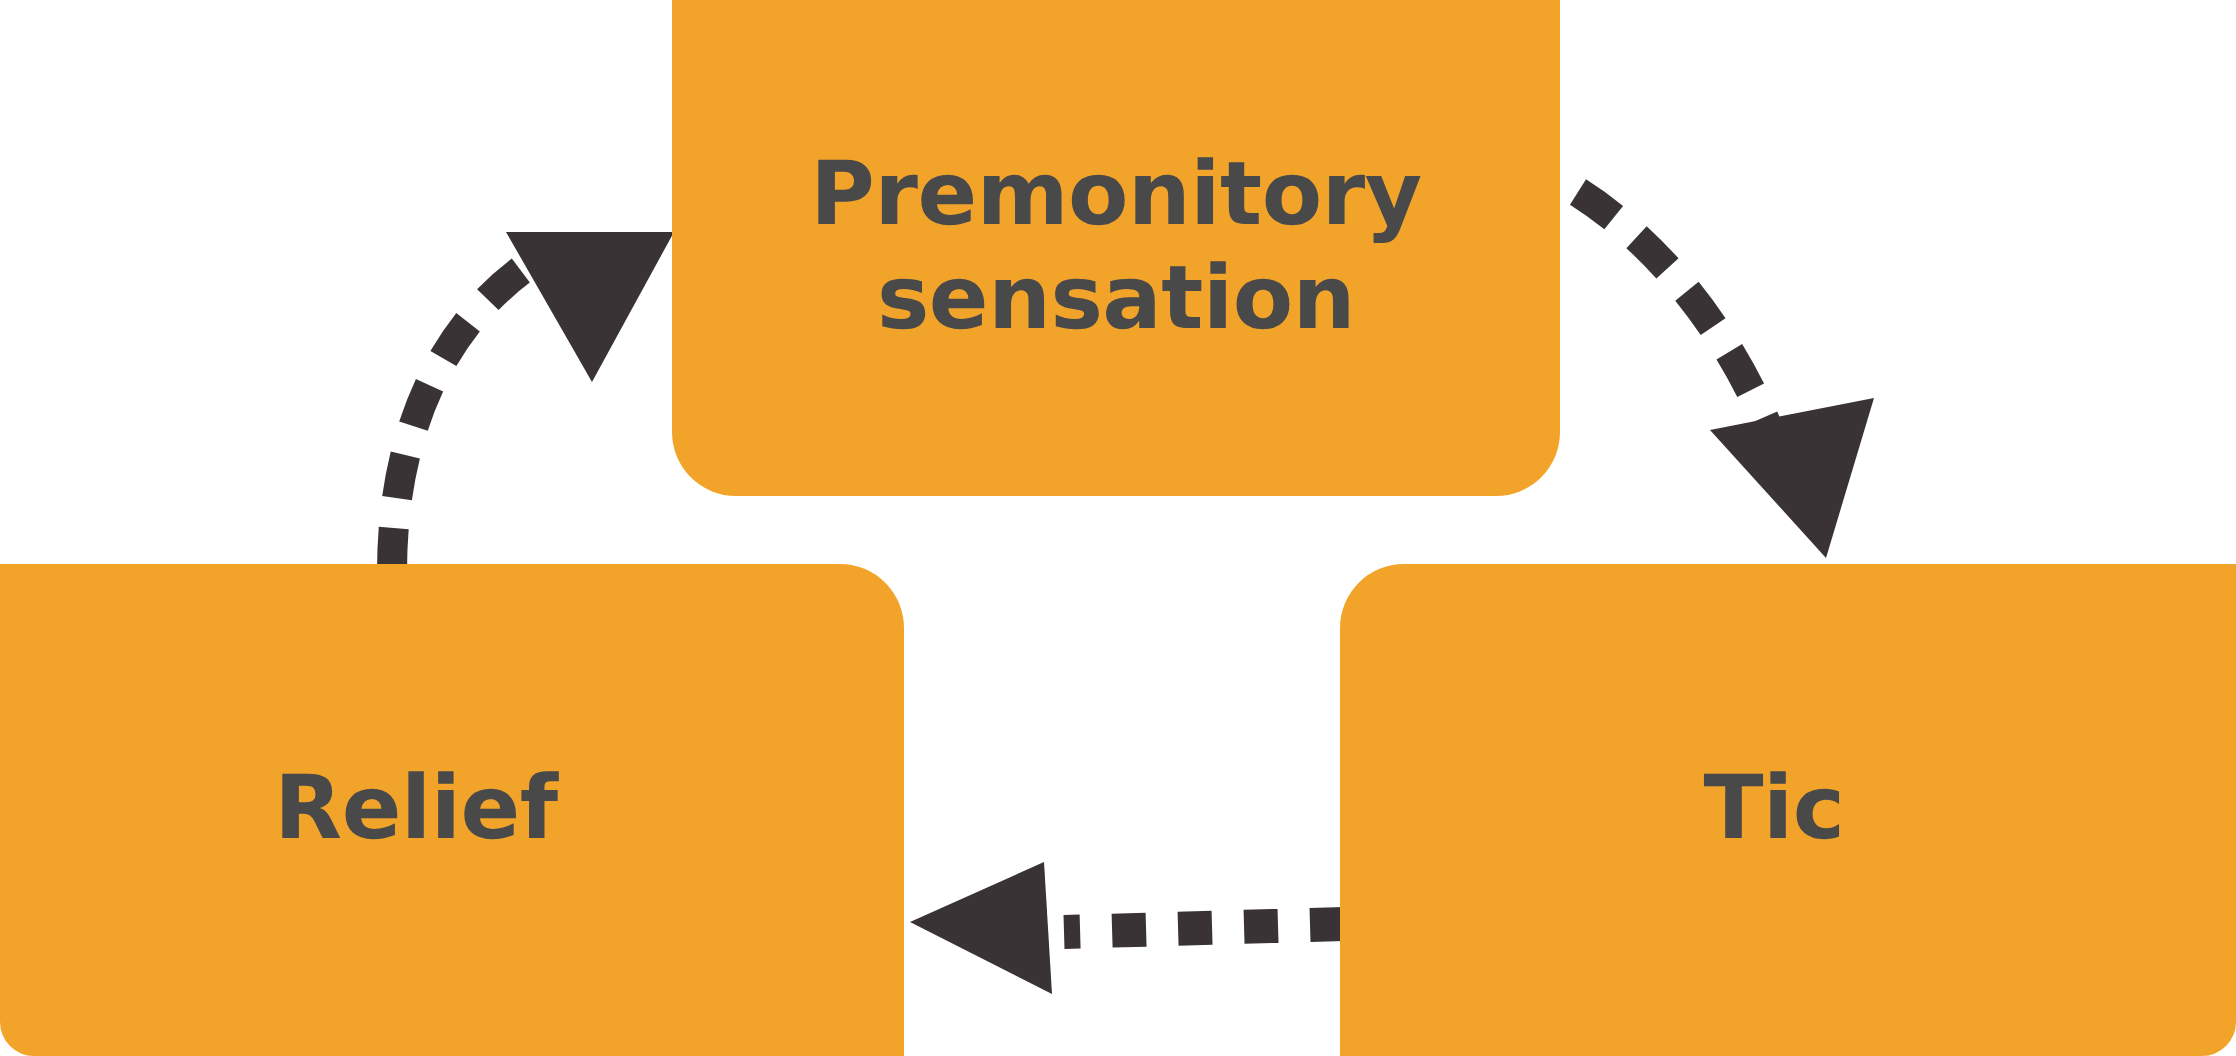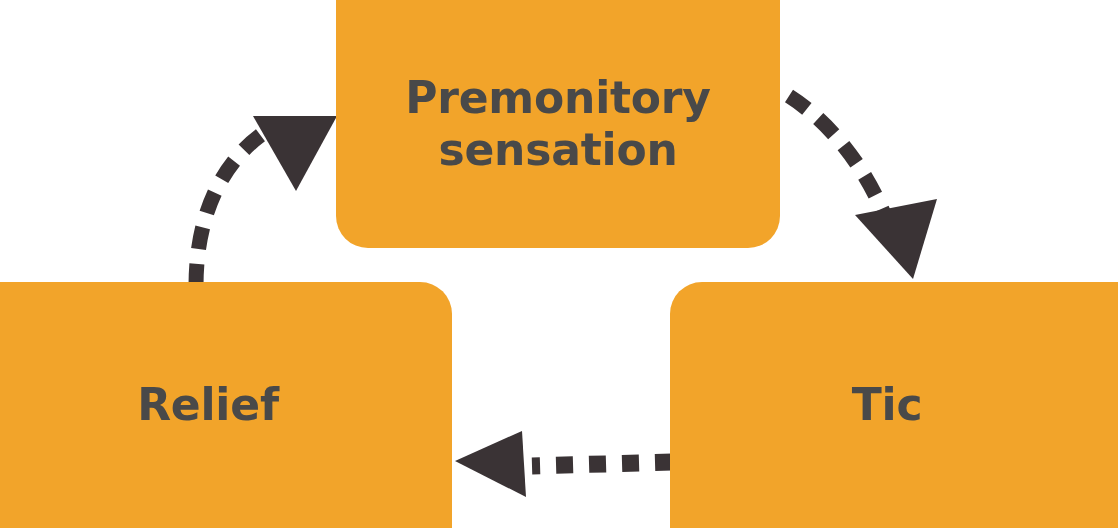--- a/index.html
+++ b/index.html
@@ -10,20 +10,21 @@
   }
   body {
     font-family: "DejaVu Sans", "Liberation Sans", sans-serif;
   }
   #diagram-canvas {
     position: relative;
     width: 1118px;
     height: 528px;
     background: #ffffff;
     overflow: hidden;
+    border-radius: 17px;
   }
   .arrow-layer {
     position: absolute;
     left: 0;
     top: 0;
     width: 1118px;
     height: 528px;
     pointer-events: none;
   }
   .node-box {

